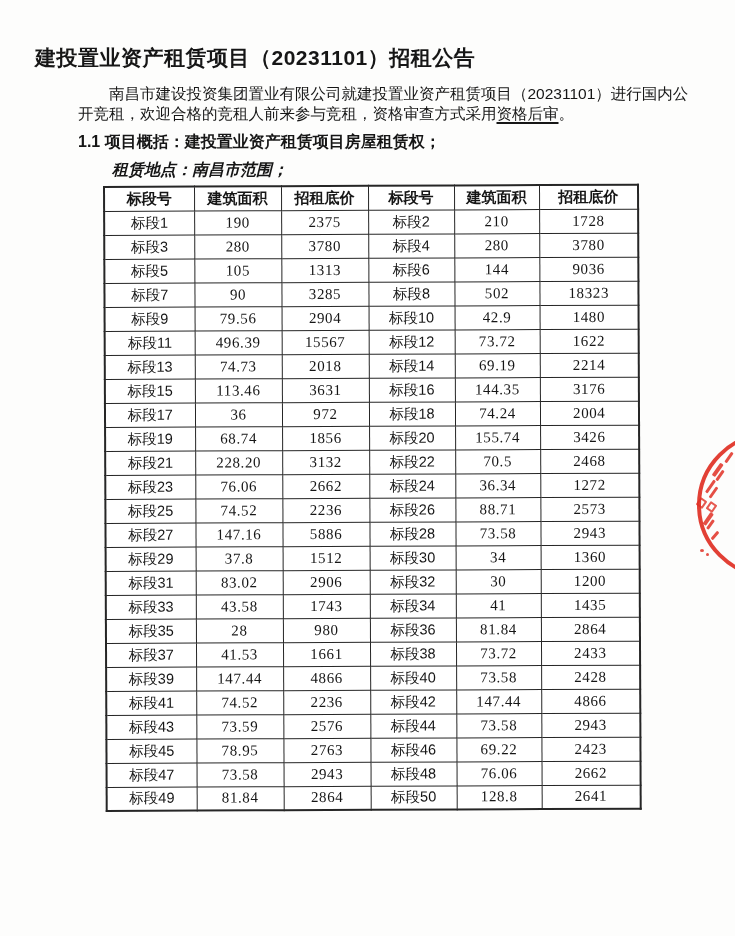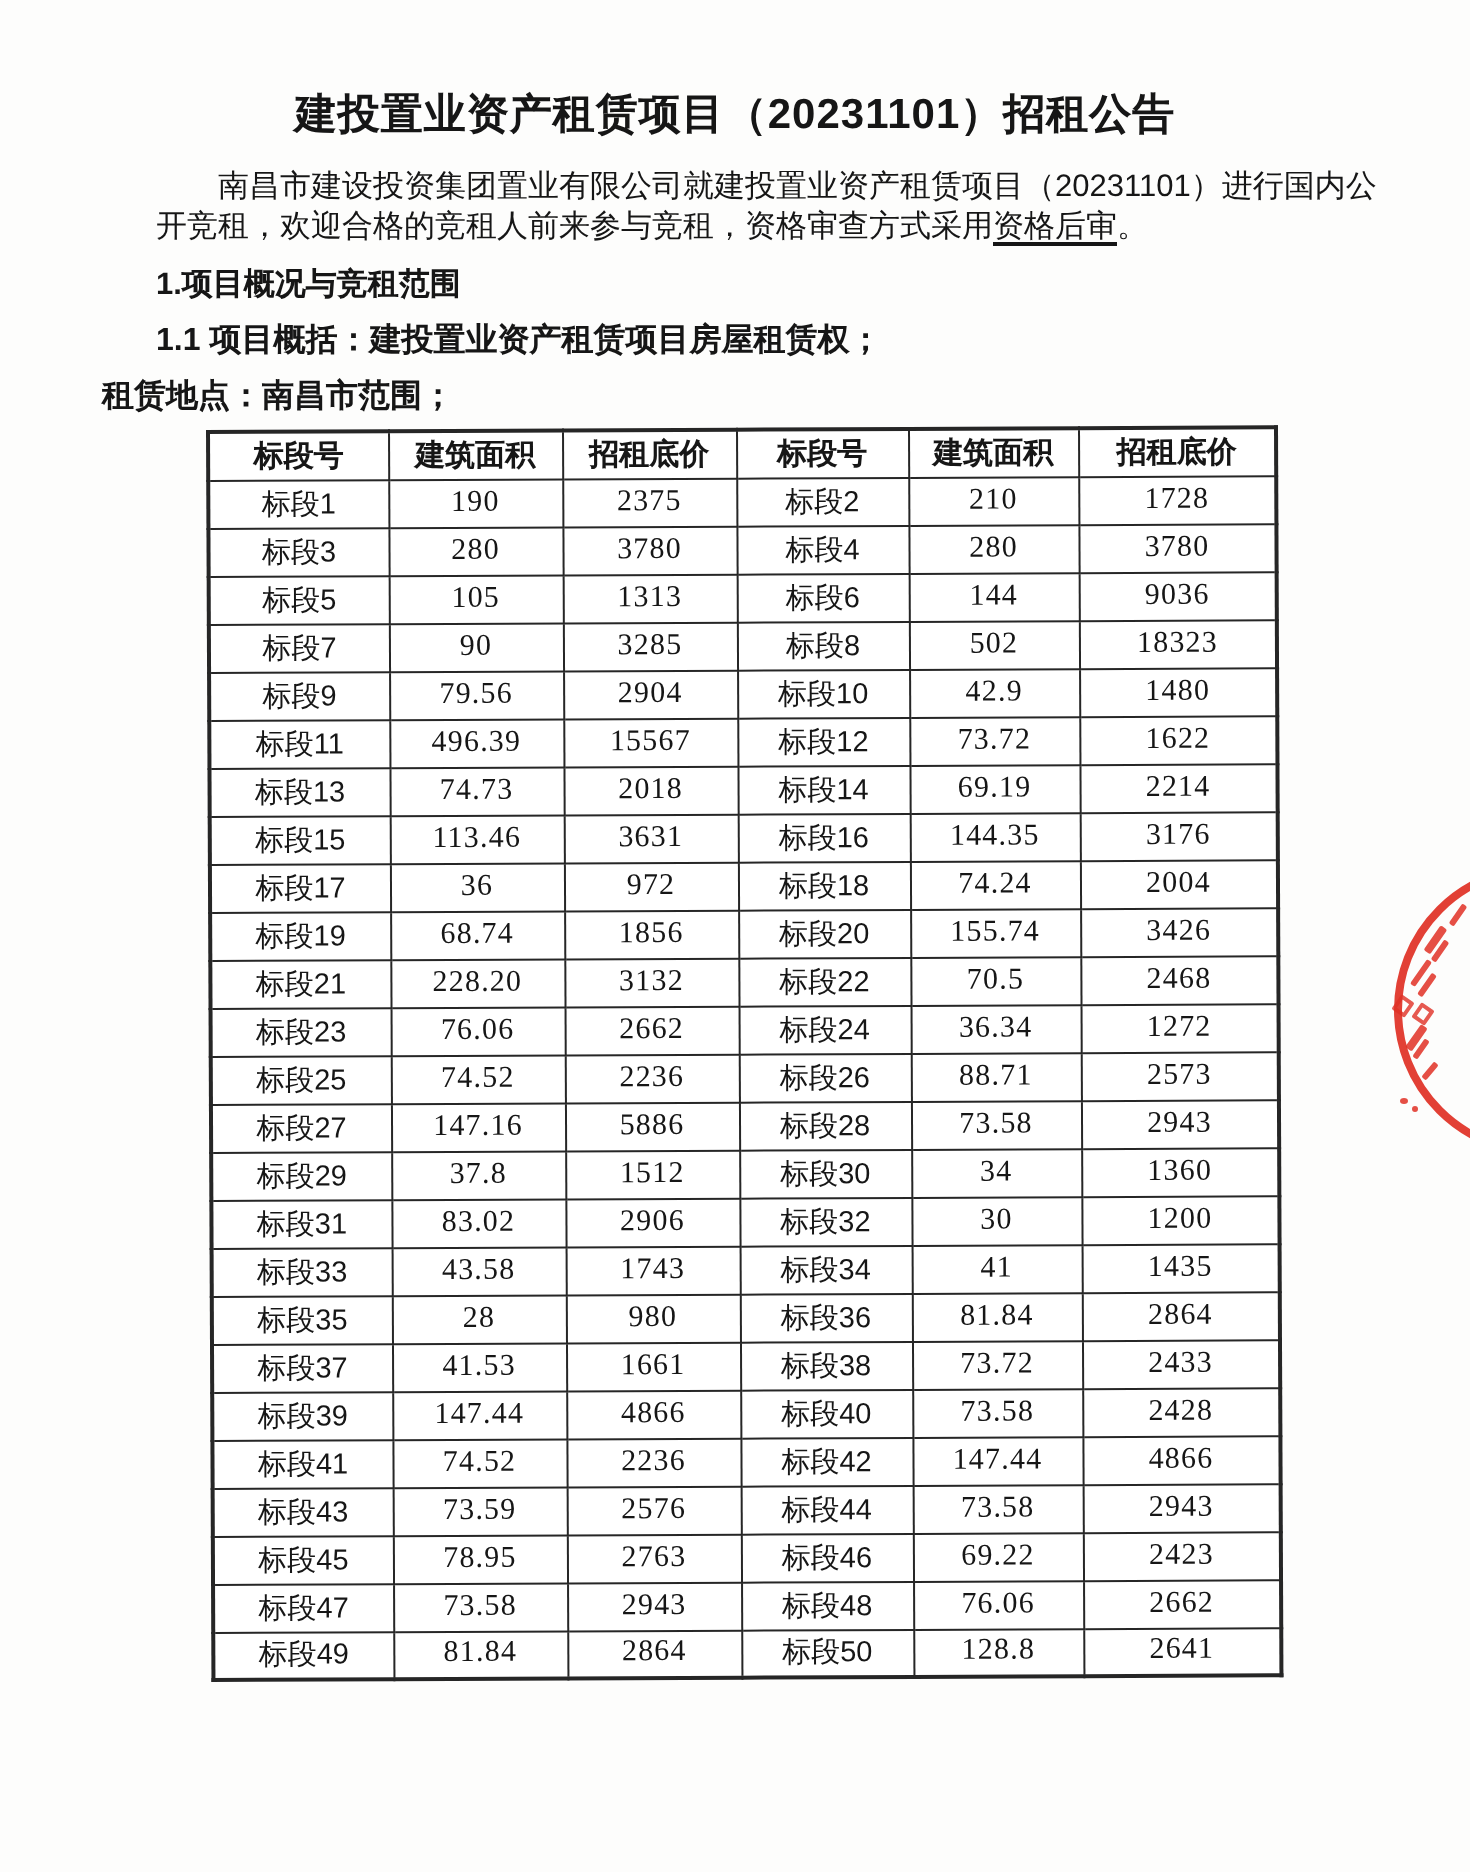--- a/index.html
+++ b/index.html
@@ -13,21 +13,20 @@
   body{
     position:relative;
     overflow:hidden;
     background:var(--page-bg);
     color:var(--ink);
     font-family:"Liberation Sans",sans-serif;
   }
   .doc{position:absolute;inset:0;}
   .title{
     margin:45px 35px 0 35px;
-    text-align:center;
     font-size:21px;
     font-weight:700;
     letter-spacing:.5px;
     line-height:26px;
   }
   .intro{
     margin:13px 35px 0 78px;
     width:622px;
     font-size:15.5px;
     font-weight:400;
@@ -44,21 +43,21 @@
     font-size:15.5px;
     font-weight:700;
     line-height:21px;
   }
   .clause{
     margin:8px 0 0 78px;
     font-size:16px;
     font-weight:600;
     line-height:20px;
   }
-  .clause.indent{margin-left:51px;}
+  .clause.indent{margin-left:112px;font-style:italic;}
   table.lots{
     margin:6px 0 0 103px;
     width:534px;
     table-layout:fixed;
     border-collapse:collapse;
     border:2px solid var(--line);
     transform:rotate(-0.25deg);
     transform-origin:left top;
     background:#fff;
   }
@@ -105,21 +104,20 @@
 </style>
 </head>
 <body>
 
 <div class="doc">
 
   <h1 class="title">建投置业资产租赁项目（20231101）招租公告</h1>
 
   <p class="intro"><span>南昌市建设投资集团置业有限公司就建投置业资产租赁项目（20231101）进行国内公开竞租，欢迎合格的竞租人前来参与竞租，资格审查方式采用</span><span class="underlined">资格后审</span><span>。</span></p>
 
-  <h2 class="sec-heading">1.项目概况与竞租范围</h2>
 
   <p class="clause">1.1 项目概括：建投置业资产租赁项目房屋租赁权；</p>
   <p class="clause indent">租赁地点：南昌市范围；</p>
 
   <table class="lots">
     <colgroup>
       <col style="width:90px">
         <col style="width:87px">
         <col style="width:87px">
       <col style="width:86px">

